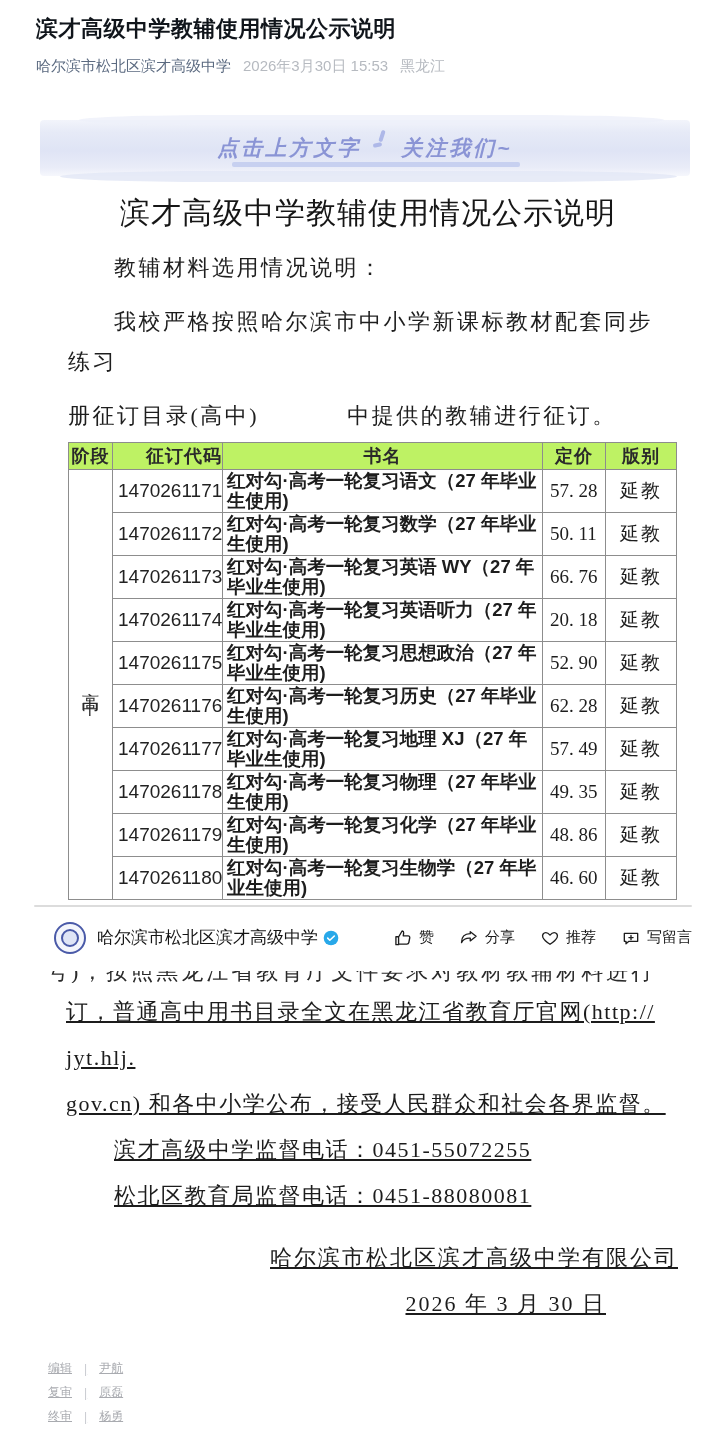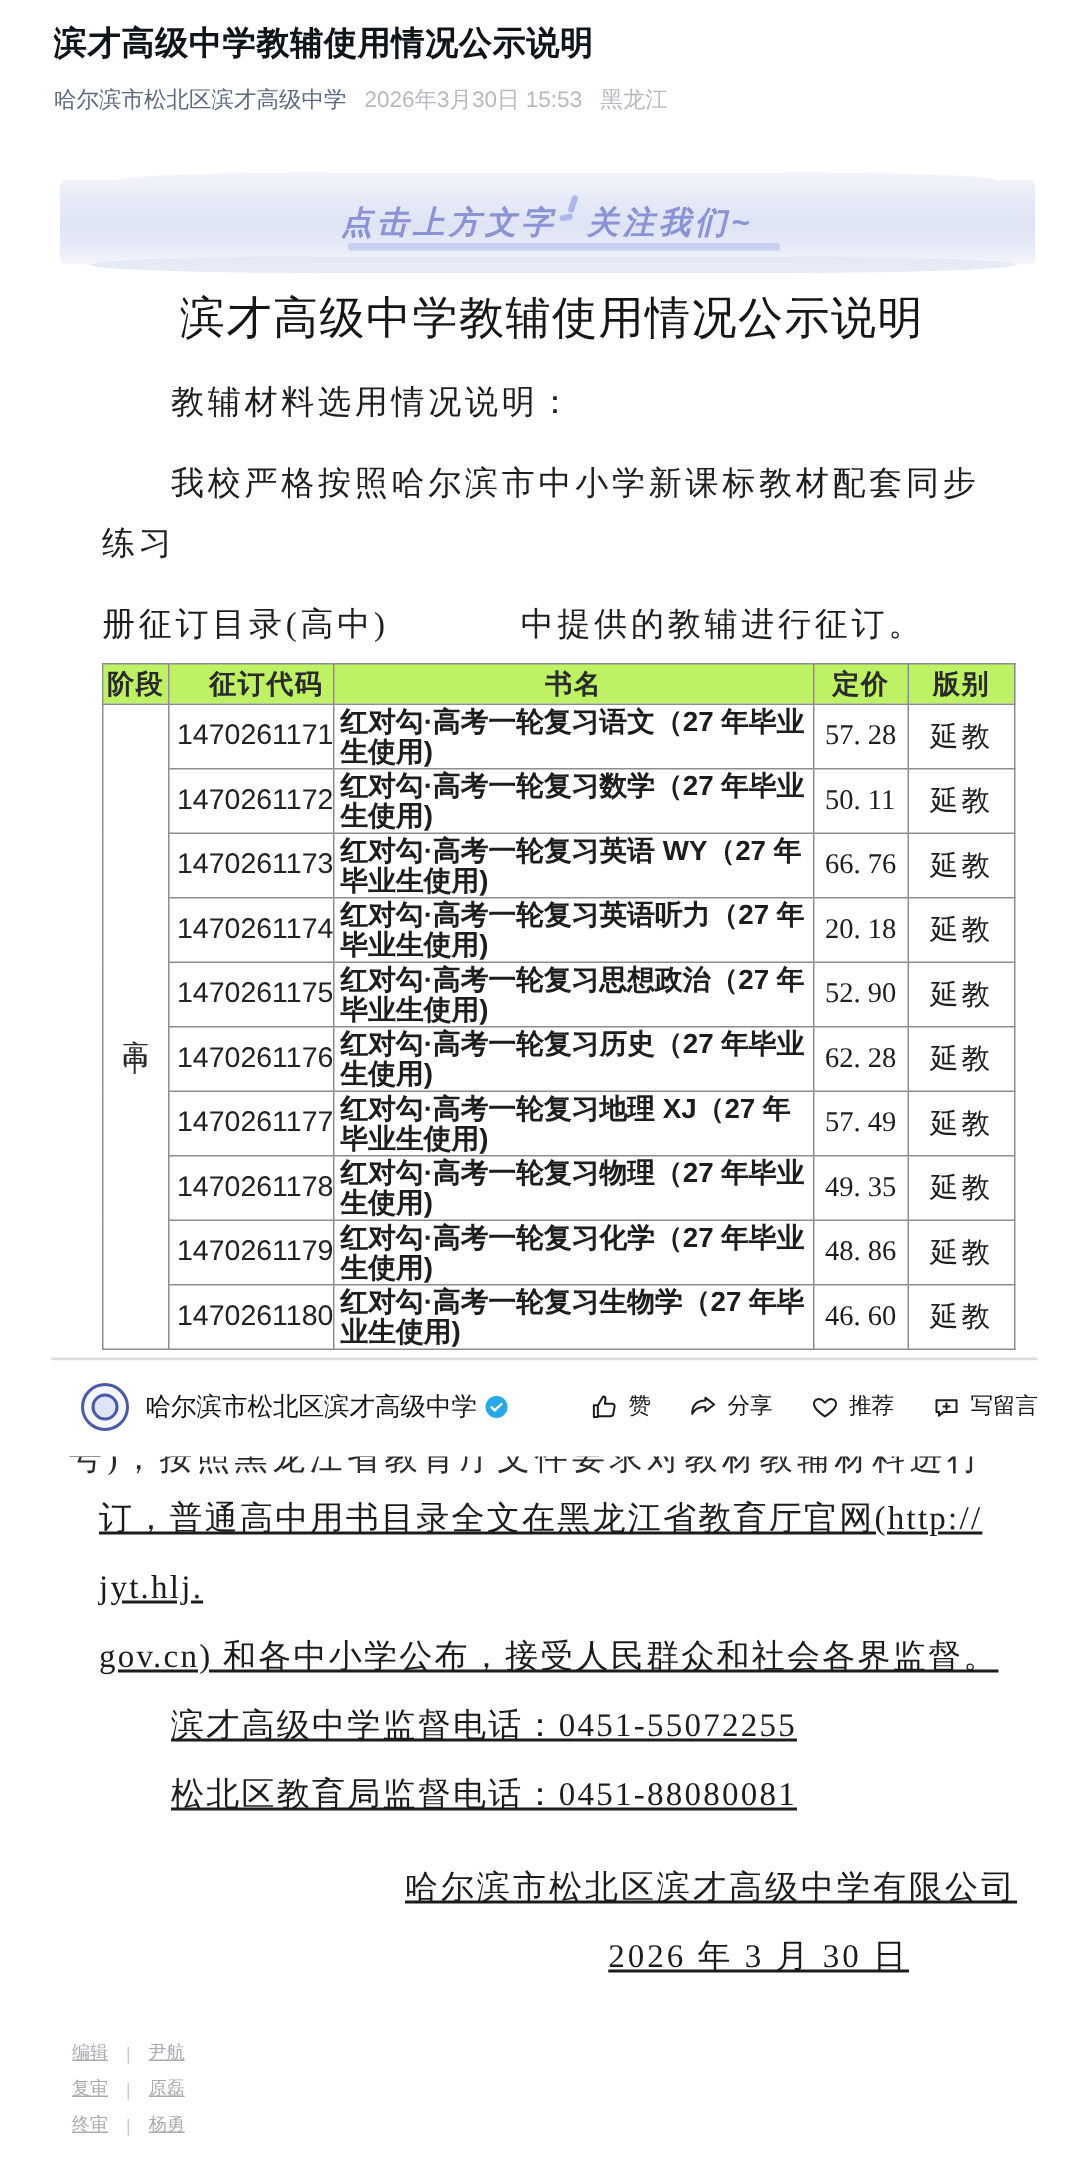--- a/index.html
+++ b/index.html
@@ -24,21 +24,21 @@
   .banner::before {
     content:""; position:absolute; left:6%; right:4%; top:-5px; height:10px;
     background:#eef0fa; border-radius:50% / 100%; opacity:.8;
   }
   .banner::after {
     content:""; position:absolute; left:3%; right:2%; bottom:-6px; height:11px;
     background:#e3e7f6; border-radius:50% / 100%; opacity:.85;
   }
   .banner-text {
     font-size:21px; font-weight:700; font-style:italic; color:#8a94d5;
-    letter-spacing:3px; display:flex; align-items:center; z-index:2;
+    letter-spacing:3px; display:flex; align-items:center; gap:10px; z-index:2;
   }
   .spark { display:inline-block; width:20px; height:20px; position:relative; top:-8px; }
   .spark i { position:absolute; display:block; background:#aeb8e8; border-radius:2px; }
   .spark i:nth-child(1){ width:4px; height:12px; left:9px; top:0; transform:rotate(18deg); }
   .spark i:nth-child(2){ width:9px; height:4px; left:2px; top:13px; transform:rotate(-12deg); }
   .banner-underline {
     position:absolute; height:5px; width:288px; left:192px; bottom:9px;
     background:#c7d0f0; border-radius:2px; z-index:1;
   }
   
@@ -50,21 +50,21 @@
   .doc-p { margin:14px 42px 0 68px; font-size:22px; letter-spacing:2.5px; line-height:40px; color:#1e1e1e; }
   .indent2 { text-indent:46px; }
   .gap-spacer { display:inline-block; width:88px; }
   
   .doc-table { border-collapse:collapse; margin:6px 0 0 68px; width:608px; table-layout:fixed; }
   .doc-table th, .doc-table td { border:1px solid #8d8d8d; }
   .doc-table th {
     background:#bef264; font-family:"Liberation Sans",sans-serif; font-weight:700;
     font-size:18px; color:#2a2a2a; height:27px; letter-spacing:1px;
   }
-  .th-left { text-align:center; padding-left:20px; }
+  .th-left { text-align:right; padding-left:20px; }
   .doc-table td { height:41px; }
   .cell-stage {
     text-align:center; vertical-align:middle; font-family:"Liberation Sans",sans-serif;
     font-size:18px; color:#2a2a2a;
   }
   .stage-vert { writing-mode:vertical-rl; letter-spacing:6px; display:inline-block; }
   .cell-code { font-family:"Liberation Sans",sans-serif; font-size:19px; padding-left:5px; color:#222; }
   .cell-name {
     font-family:"Liberation Sans",sans-serif; font-weight:600; font-size:18.5px;
     padding:1px 2px 1px 4px; line-height:20px; color:#1d1d1d;

